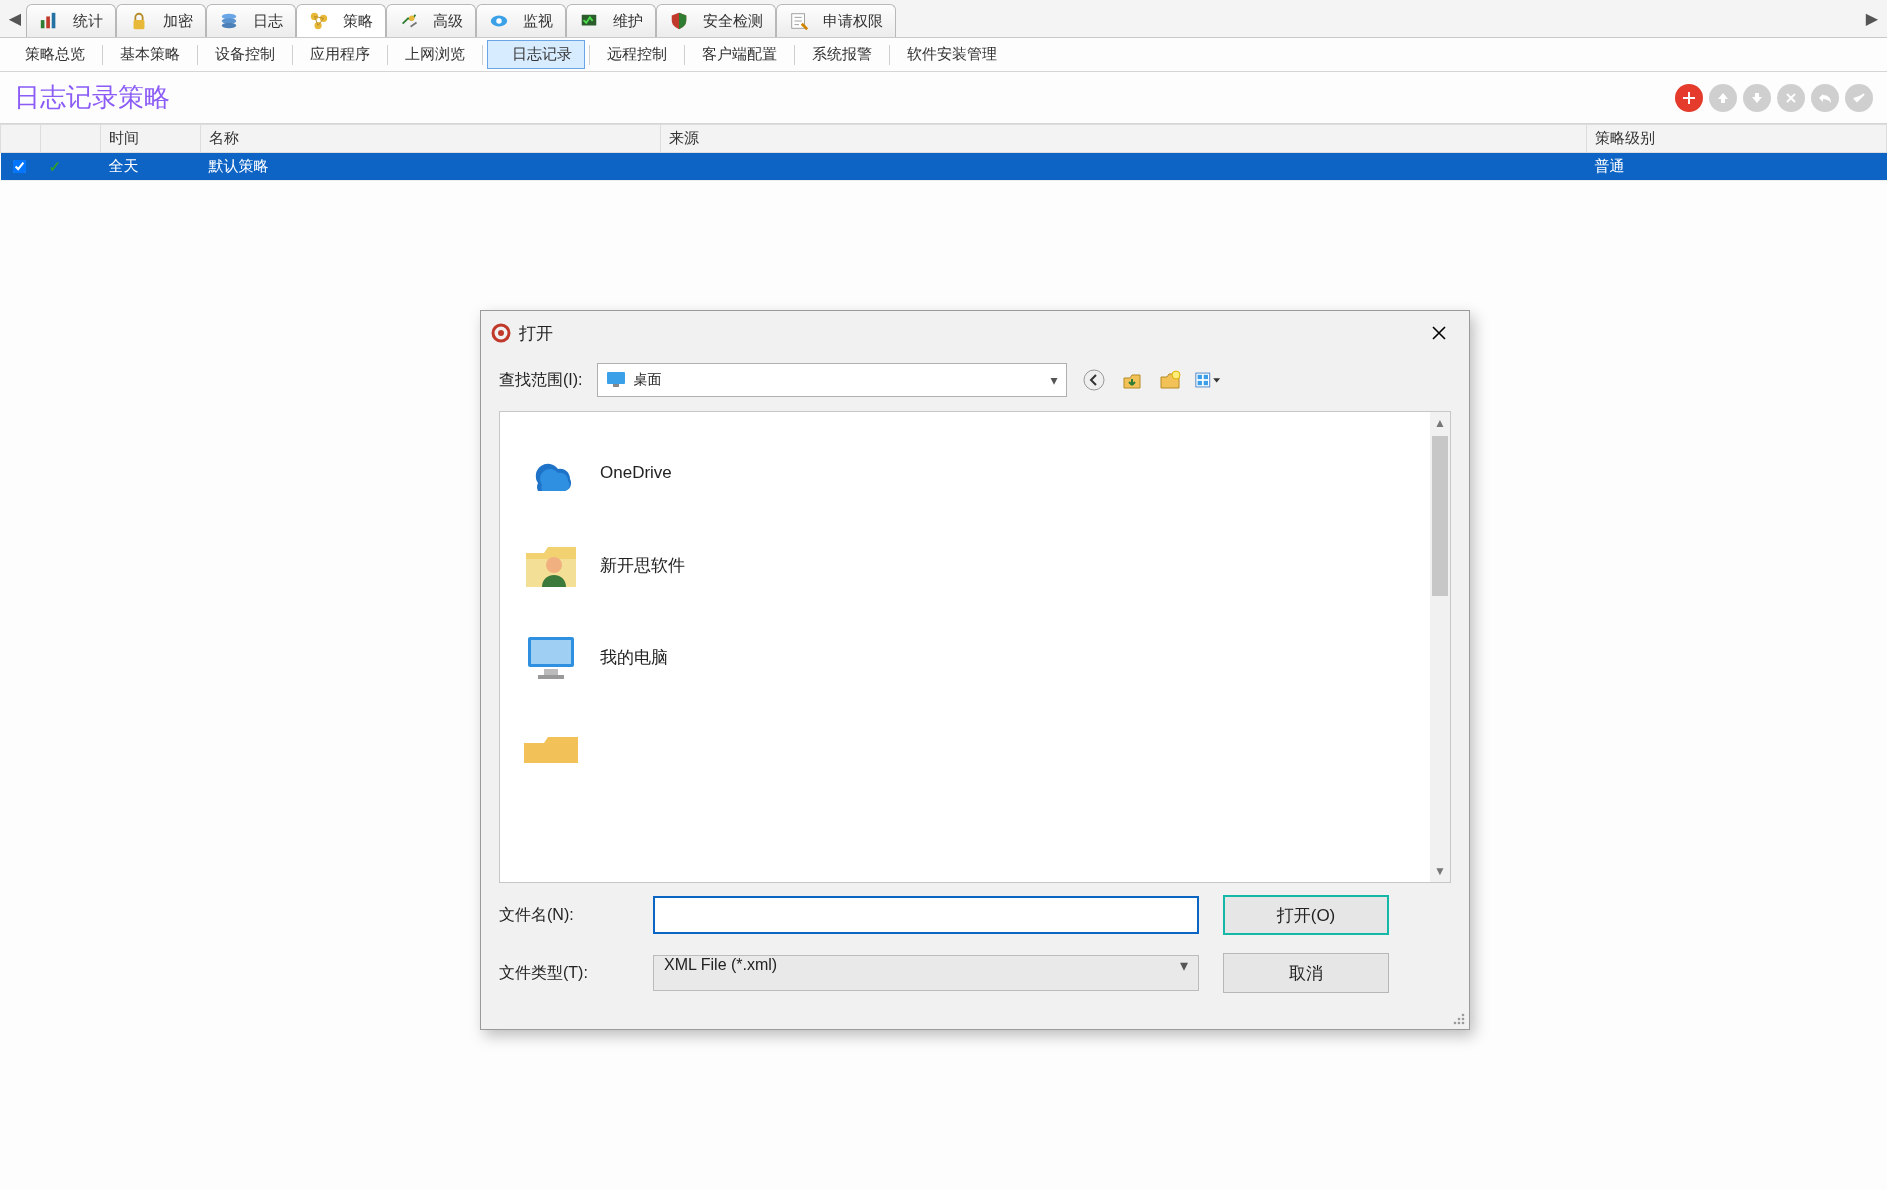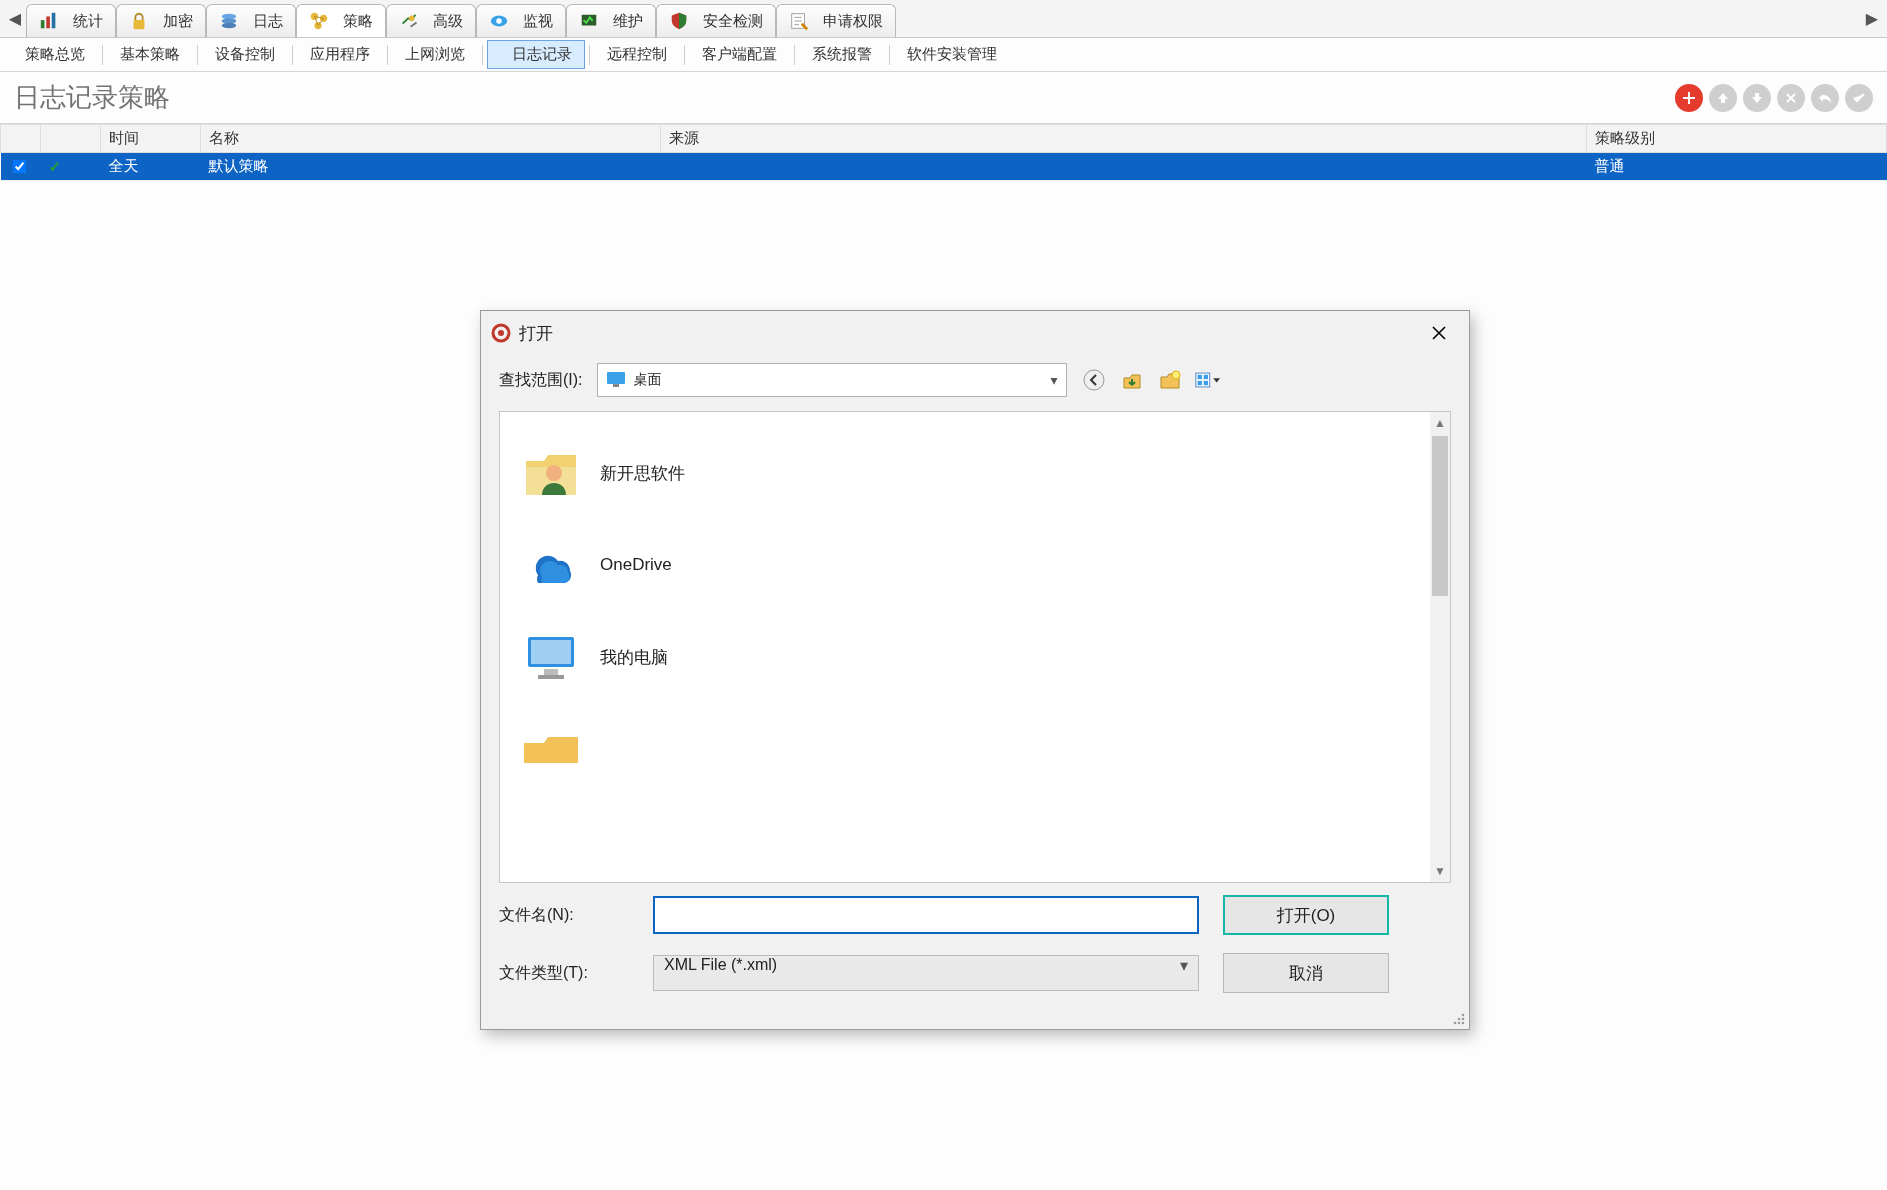--- a/index.html
+++ b/index.html
@@ -89,21 +89,21 @@
   
   .titlebar {
     display: flex;
     align-items: center;
     height: 52px;
     padding: 0 14px;
     border-bottom: 1px solid #d5d5d5;
   }
   .page-title {
     font-size: 26px;
-    color: #737373;
+    color: #8b5cf6;
     flex: 1;
     font-weight: 400;
   }
   .action-icons {
     display: flex;
     gap: 6px;
   }
   .circle-btn {
     width: 28px;
     height: 28px;
@@ -539,37 +539,37 @@
             <rect x="10" y="12" width="5" height="5" fill="#3a9ee8"></rect>
             <path d="M21 9l4 5 4-5z" fill="#333"></path>
           </svg>
       </div>
     </div>
   </div>
 
   <div class="file-list" id="file-list">
     <div class="file-item">
         <span class="file-icon">
+          <svg width="62" height="40" viewBox="0 0 62 40">
+            <path d="M18 30a12 12 0 1120-14 10 10 0 0112 10 8 8 0 01-6 12H18a9 9 0 010-8z" fill="#1e73c8"></path>
+            <path d="M22 32a10 10 0 1116-12 8 8 0 0110 8 6 6 0 01-5 10H22a7 7 0 010-6z" fill="#2f8fe0"></path>
+          </svg>
+        </span>
+        <span>OneDrive</span>
+      </div>
+      <div class="file-item">
+        <span class="file-icon">
           <svg width="62" height="52" viewBox="0 0 62 52">
             <path d="M6 14h18l4-6h28v40H6z" fill="#f2d270"></path>
             <path d="M6 20h50v28H6z" fill="#f4df96"></path>
             <circle cx="34" cy="26" r="8" fill="#f0b080"></circle>
             <path d="M22 48c0-8 6-12 12-12s12 4 12 12z" fill="#3b7a3b"></path>
           </svg>
         </span>
         <span>新开思软件</span>
-      </div>
-      <div class="file-item">
-        <span class="file-icon">
-          <svg width="62" height="40" viewBox="0 0 62 40">
-            <path d="M18 30a12 12 0 1120-14 10 10 0 0112 10 8 8 0 01-6 12H18a9 9 0 010-8z" fill="#1e73c8"></path>
-            <path d="M22 32a10 10 0 1116-12 8 8 0 0110 8 6 6 0 01-5 10H22a7 7 0 010-6z" fill="#2f8fe0"></path>
-          </svg>
-        </span>
-        <span>OneDrive</span>
       </div>
       <div class="file-item">
         <span class="file-icon">
           <svg width="62" height="52" viewBox="0 0 62 52">
             <rect x="8" y="6" width="46" height="30" rx="2" fill="#2f8fe0"></rect>
             <rect x="11" y="9" width="40" height="24" fill="#9fd0f4"></rect>
             <rect x="24" y="38" width="14" height="6" fill="#bbb"></rect>
             <rect x="18" y="44" width="26" height="4" fill="#999"></rect>
           </svg>
         </span>

